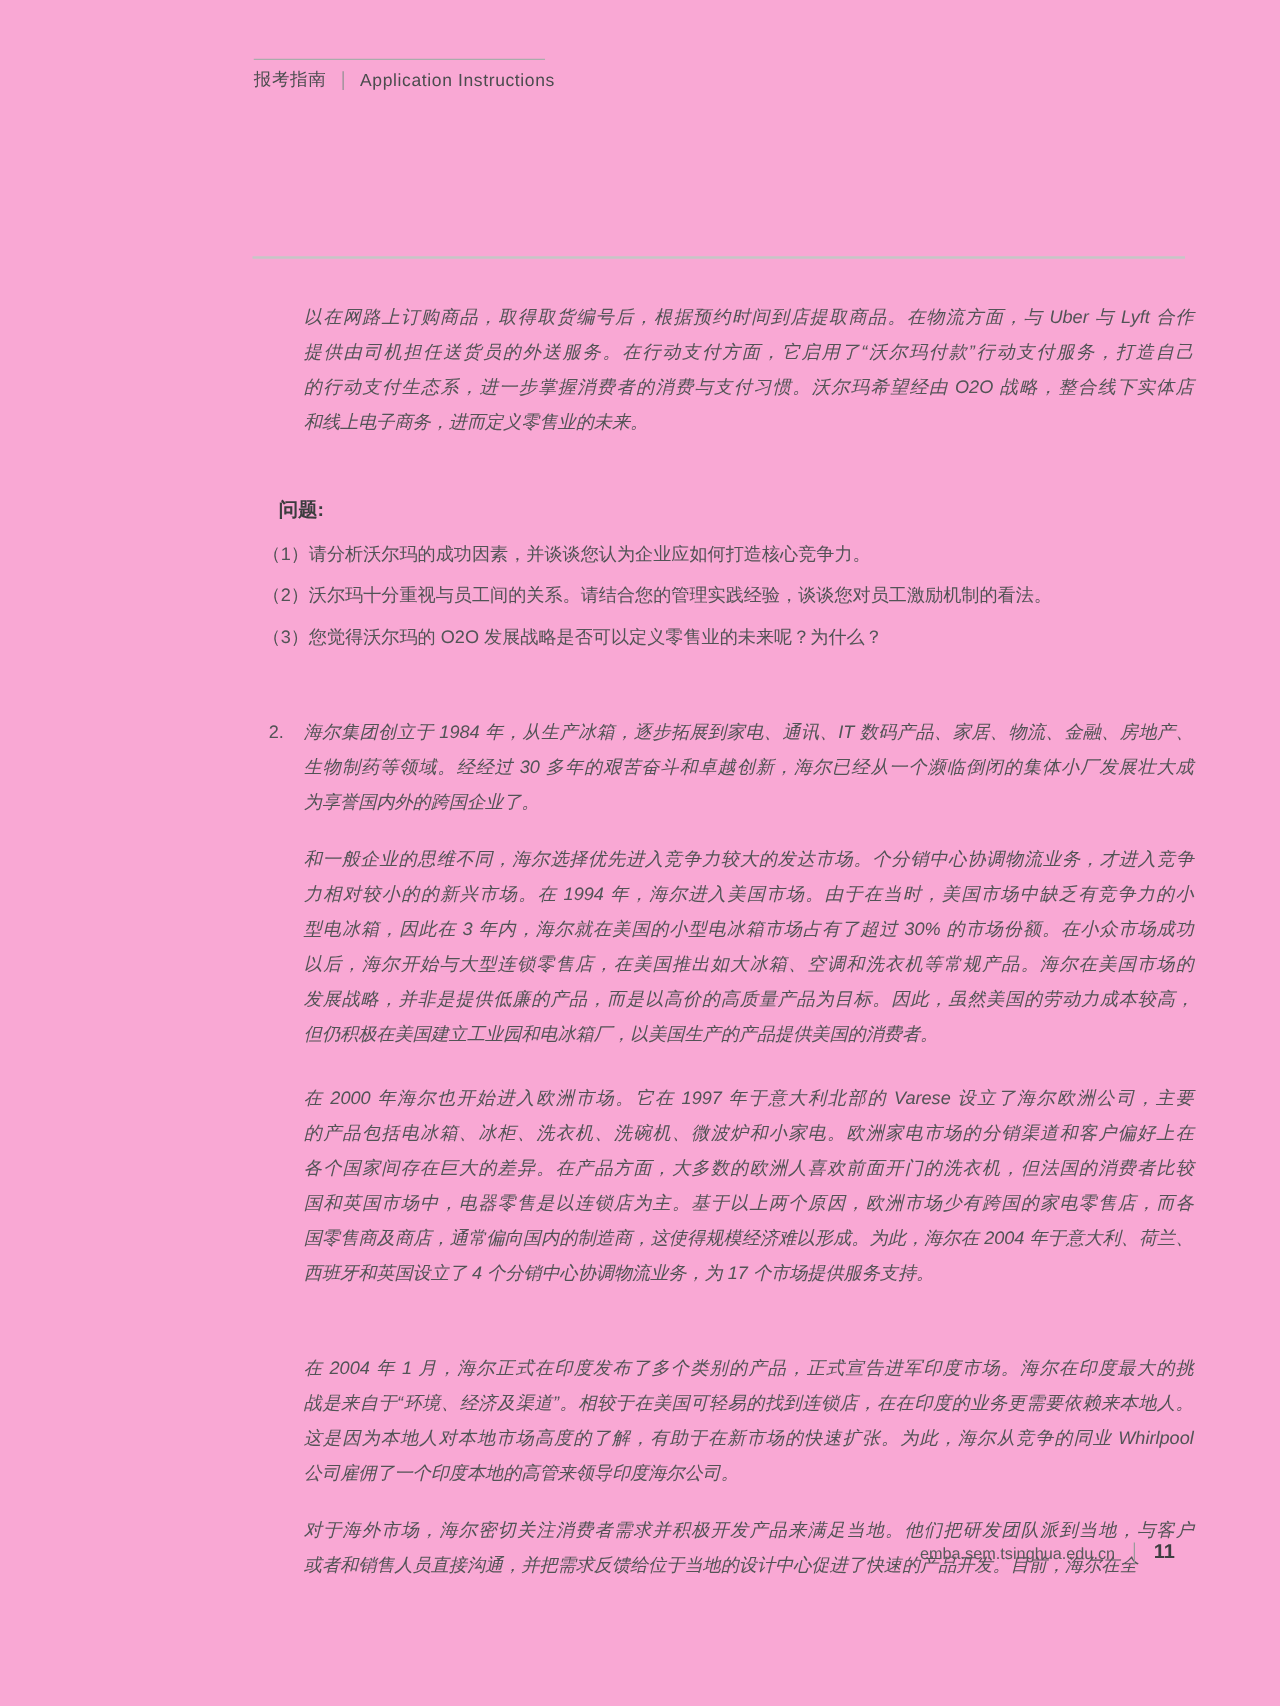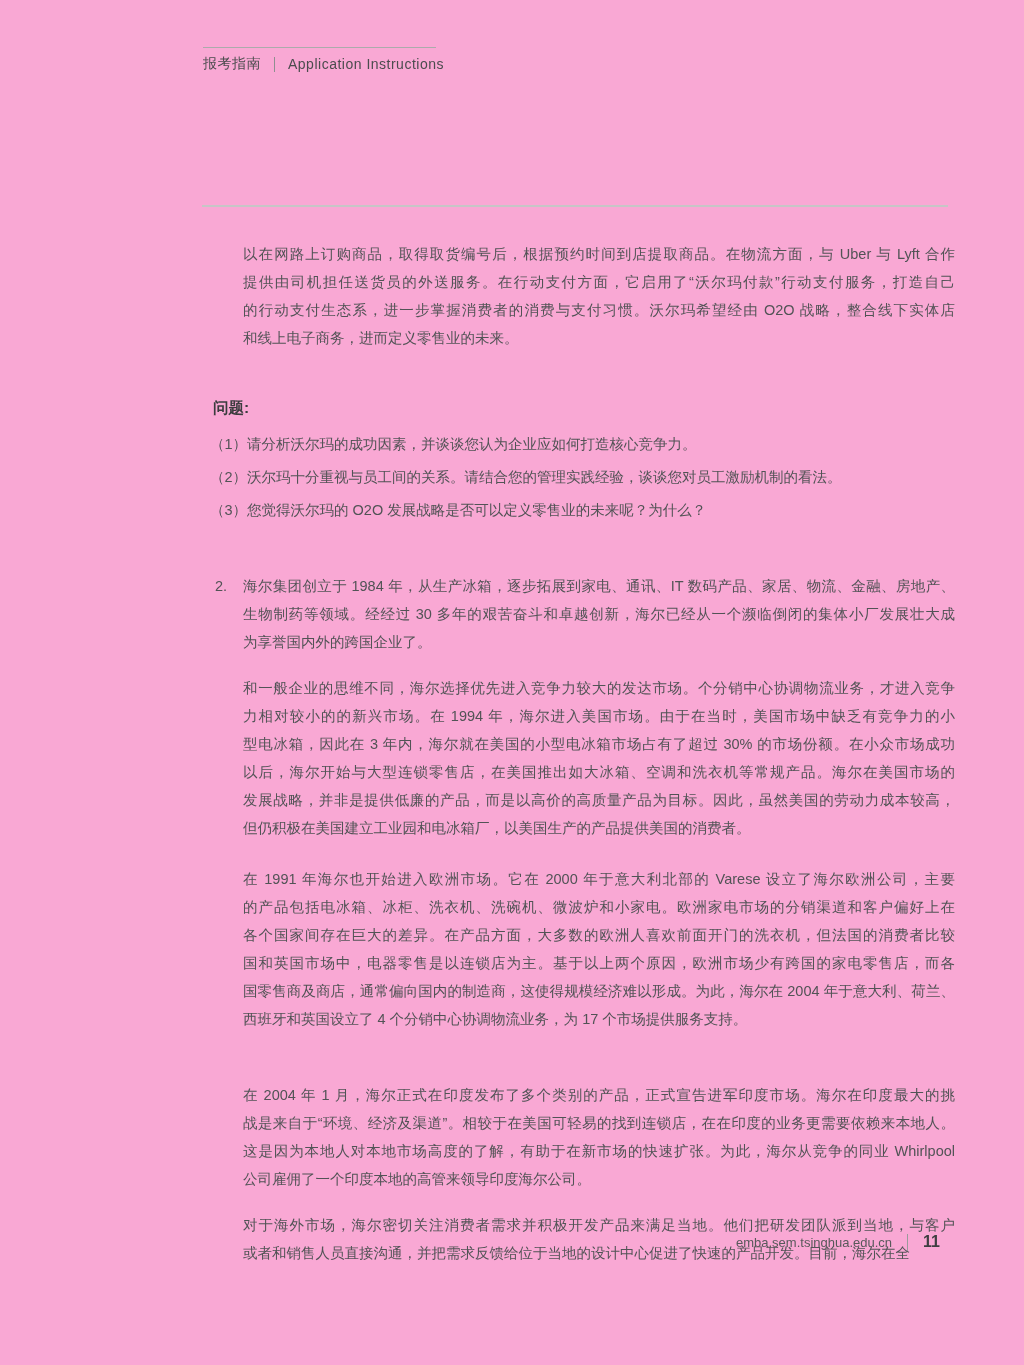--- a/index.html
+++ b/index.html
@@ -56,27 +56,28 @@
     position: absolute;
     left: 243px;
     width: 712px;
     font-size: 14.5px;
     line-height: 28px;
     color: #525356;
   }
   .para .line {
     text-align: justify;
     text-align-last: justify;
+    font-style: italic;
   }
   .para .line.last {
     text-align-last: left;
   }
   .q-heading {
     position: absolute;
-    left: 213px;
+    left: 223px;
     top: 398px;
     font-size: 15.5px;
     font-weight: bold;
     color: #3b3c3e;
   }
   .q-list {
     position: absolute;
     left: 210px;
     top: 428px;
     width: 748px;
@@ -157,21 +158,21 @@
   <div class="para" style="top:674px;">
       <div class="line">和一般企业的思维不同，海尔选择优先进入竞争力较大的发达市场。个分销中心协调物流业务，才进入竞争</div>
       <div class="line">力相对较小的的新兴市场。在 1994 年，海尔进入美国市场。由于在当时，美国市场中缺乏有竞争力的小</div>
       <div class="line">型电冰箱，因此在 3 年内，海尔就在美国的小型电冰箱市场占有了超过 30% 的市场份额。在小众市场成功</div>
       <div class="line">以后，海尔开始与大型连锁零售店，在美国推出如大冰箱、空调和洗衣机等常规产品。海尔在美国市场的</div>
       <div class="line">发展战略，并非是提供低廉的产品，而是以高价的高质量产品为目标。因此，虽然美国的劳动力成本较高，</div>
       <div class="line last">但仍积极在美国建立工业园和电冰箱厂，以美国生产的产品提供美国的消费者。</div>
     </div>
 
   <div class="para" style="top:865px;">
-      <div class="line">在 1991 年海尔也开始进入欧洲市场。它在 2000 年于意大利北部的 Varese 设立了海尔欧洲公司，主要</div>
+      <div class="line">在 2000 年海尔也开始进入欧洲市场。它在 1997 年于意大利北部的 Varese 设立了海尔欧洲公司，主要</div>
       <div class="line">的产品包括电冰箱、冰柜、洗衣机、洗碗机、微波炉和小家电。欧洲家电市场的分销渠道和客户偏好上在</div>
       <div class="line">各个国家间存在巨大的差异。在产品方面，大多数的欧洲人喜欢前面开门的洗衣机，但法国的消费者比较</div>
       <div class="line">国和英国市场中，电器零售是以连锁店为主。基于以上两个原因，欧洲市场少有跨国的家电零售店，而各</div>
       <div class="line">国零售商及商店，通常偏向国内的制造商，这使得规模经济难以形成。为此，海尔在 2004 年于意大利、荷兰、</div>
       <div class="line last">西班牙和英国设立了 4 个分销中心协调物流业务，为 17 个市场提供服务支持。</div>
     </div>
 
   <div class="para" style="top:1081px;">
       <div class="line">在 2004 年 1 月，海尔正式在印度发布了多个类别的产品，正式宣告进军印度市场。海尔在印度最大的挑</div>
       <div class="line">战是来自于“环境、经济及渠道”。相较于在美国可轻易的找到连锁店，在在印度的业务更需要依赖来本地人。</div>

